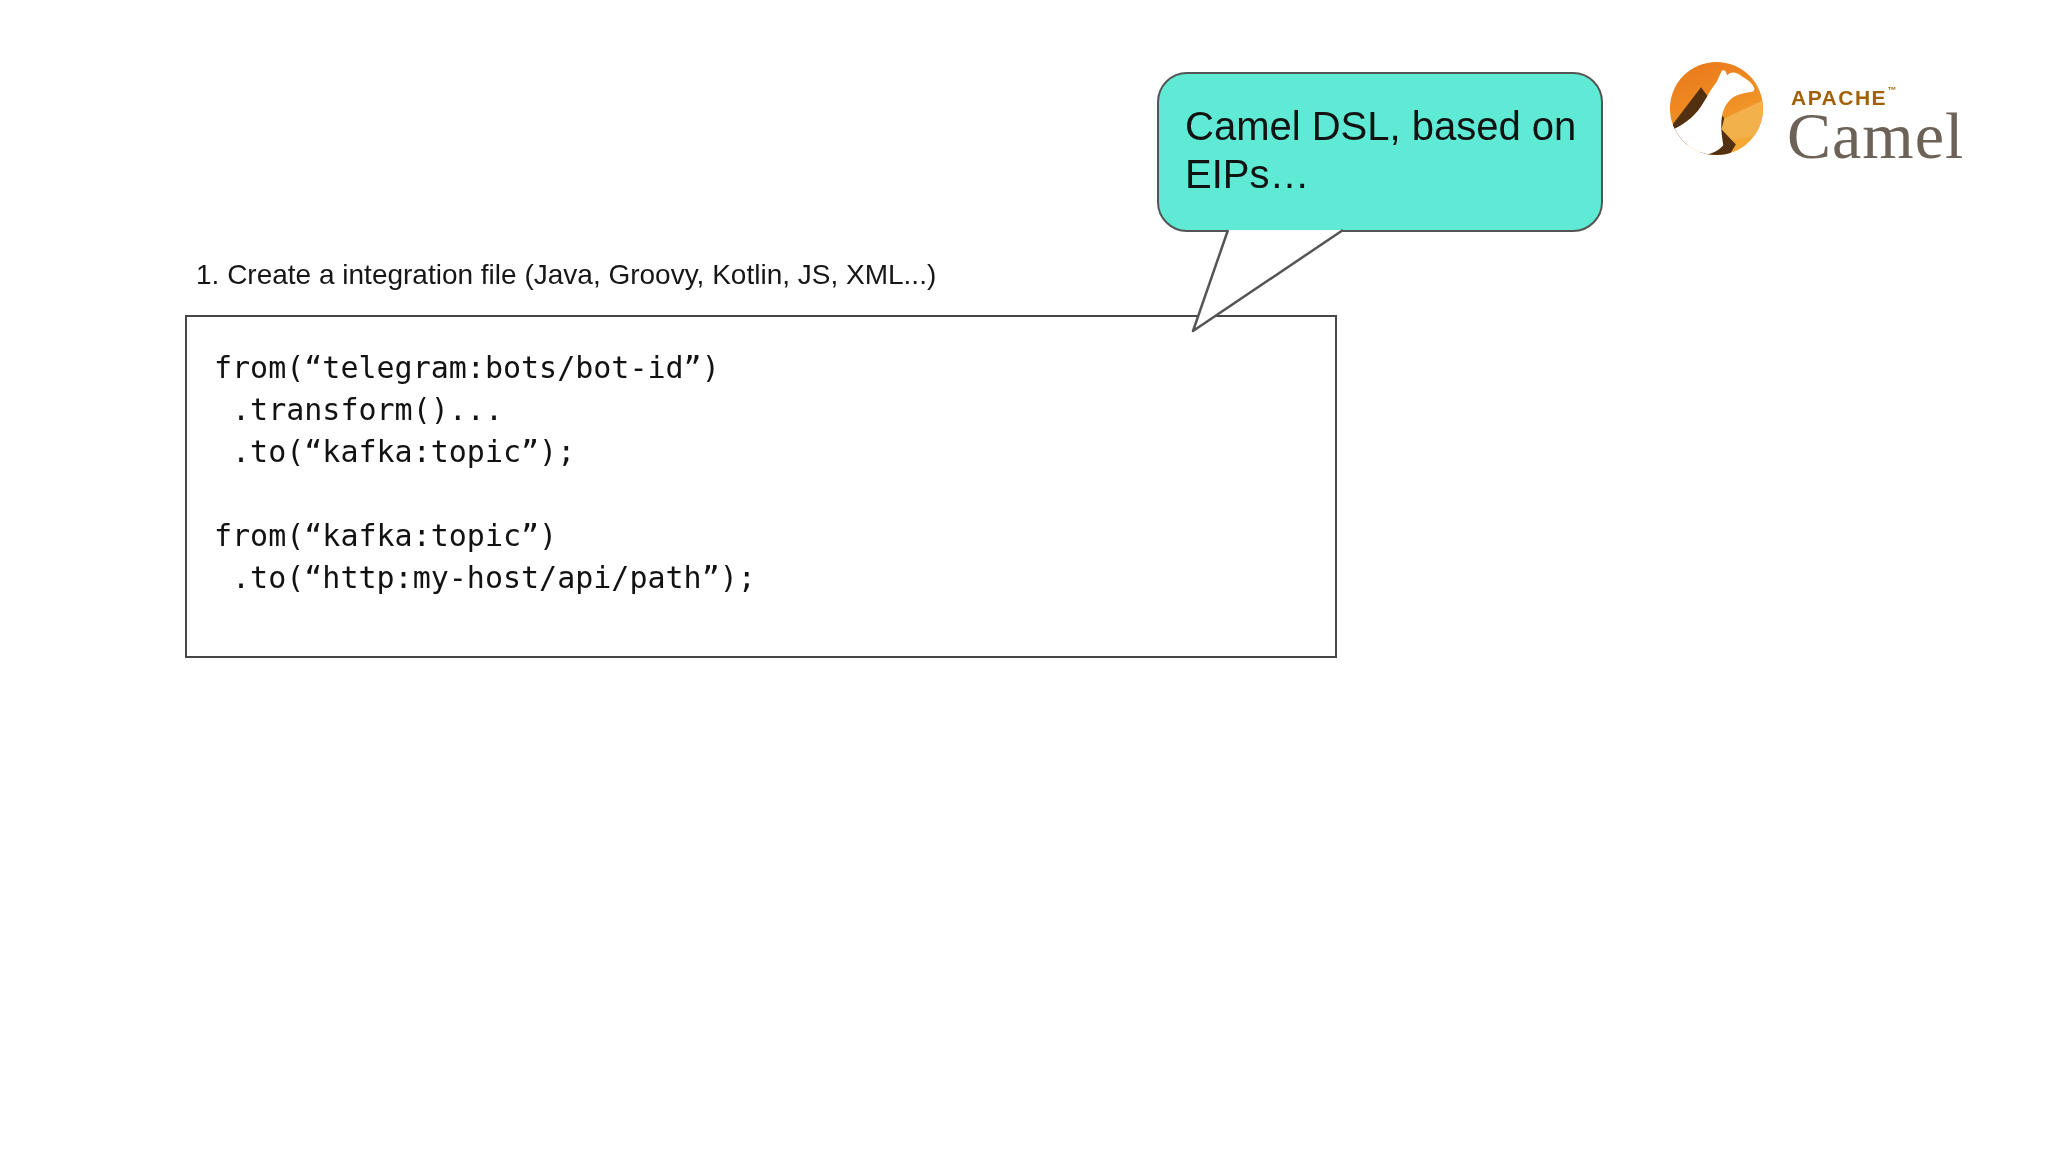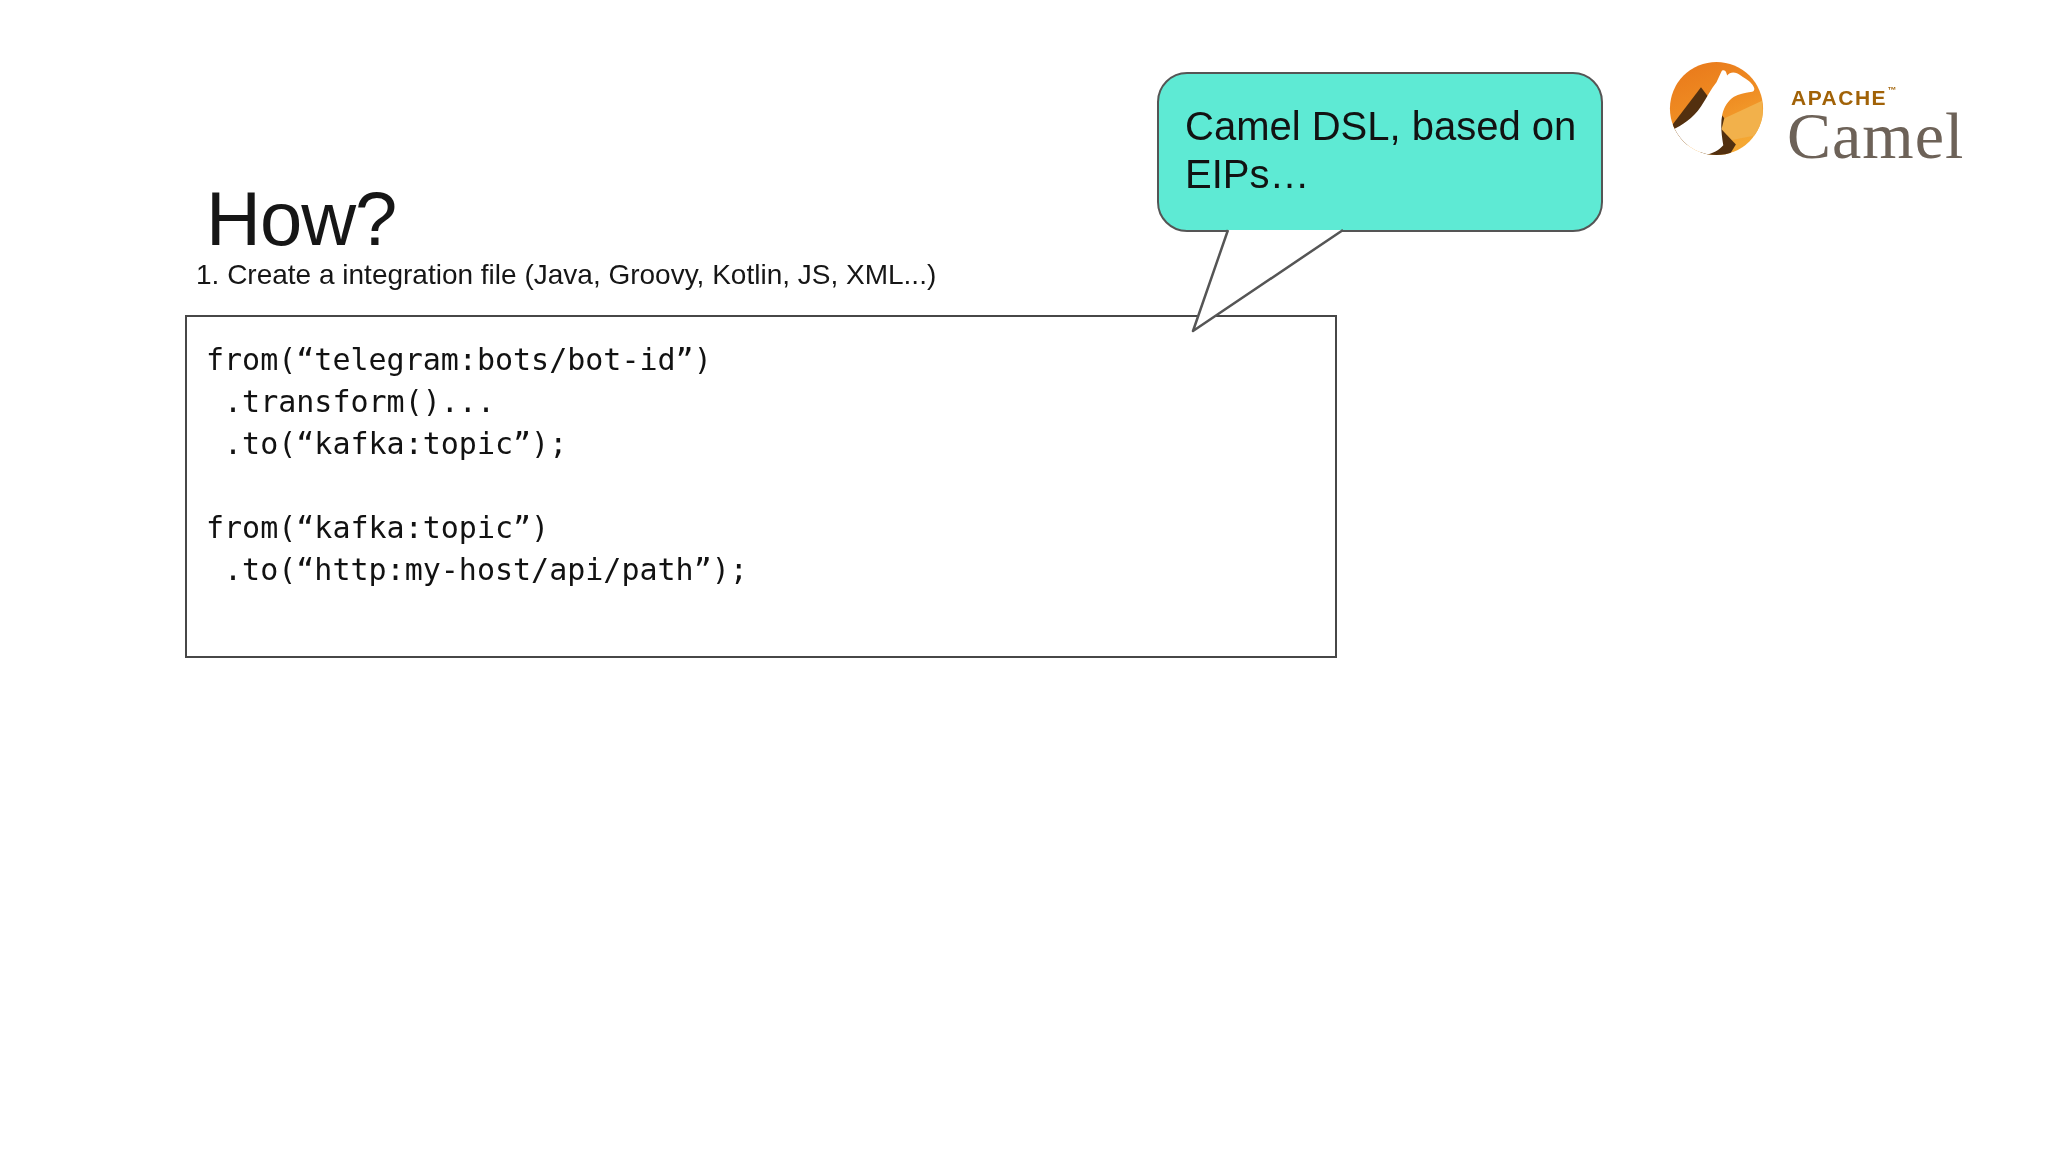--- a/index.html
+++ b/index.html
@@ -13,21 +13,21 @@
   }
   .step{
     position:absolute;left:196px;top:258px;
     font-size:28px;line-height:1.2;color:#161616;
   }
   .code-box{
     position:absolute;left:185px;top:315px;width:1152px;height:343px;
     background:#ffffff;border:2px solid #474747;box-sizing:border-box;z-index:1;
   }
   .code-box pre{
-    margin:0;padding:22px 0 0 19px;
+    margin:8px;padding:22px 0 0 19px;
     font-family:"DejaVu Sans Mono",monospace;
     font-size:30px;line-height:42px;color:#121212;white-space:pre;
   }
   .bubble{
     position:absolute;left:1157px;top:72px;width:446px;height:160px;
     background:#5eead4;border:2.5px solid #555555;border-radius:30px;
     box-sizing:border-box;z-index:2;
   }
   .bubble-text{
     padding:28px 20px 0 26px;font-size:40px;line-height:48px;color:#121212;
@@ -49,21 +49,20 @@
     position:absolute;left:1787px;top:98px;
     font-family:"Liberation Serif",serif;font-size:66px;line-height:1.14;
     letter-spacing:1px;color:#6d6258;font-weight:400;
   }
 </style>
 </head>
 <body>
 
 <div class="frame">
 
-  <h1 class="title">How?</h1>
 
   <div class="step">1. Create a integration file (Java, Groovy, Kotlin, JS, XML...)</div>
 
   <div class="code-box">
     <pre>from(“telegram:bots/bot-id”)
  .transform()...
  .to(“kafka:topic”);
 
 from(“kafka:topic”)
  .to(“http:my-host/api/path”);</pre>

